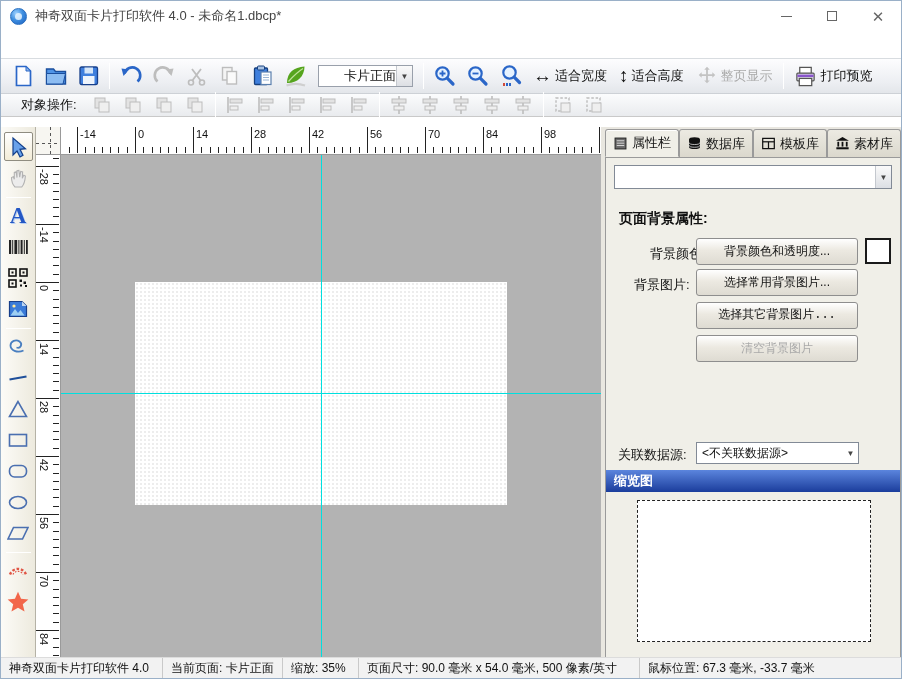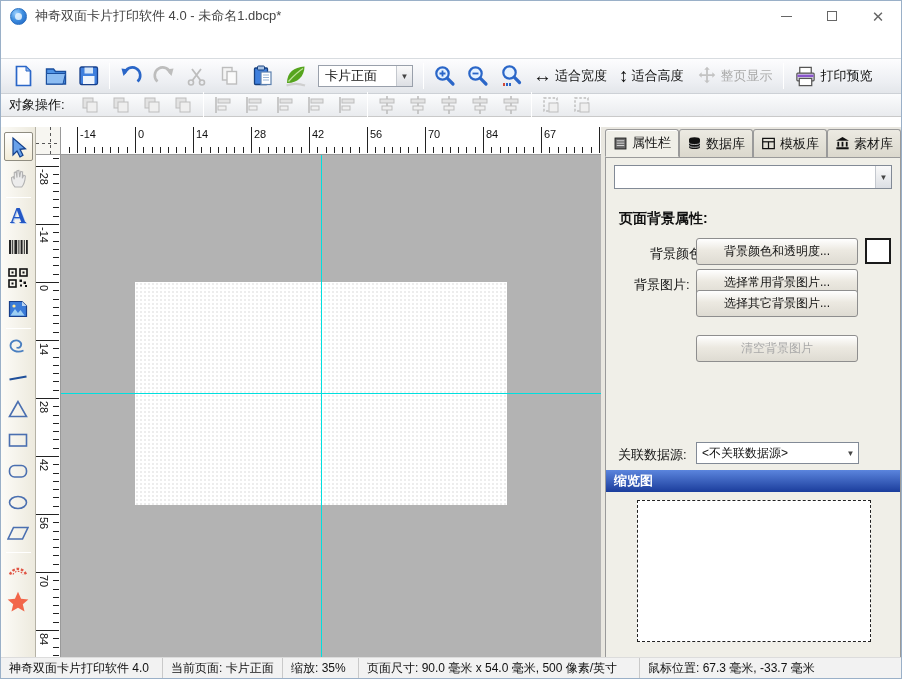--- a/index.html
+++ b/index.html
@@ -33,29 +33,29 @@
              background:linear-gradient(#fdfdfe,#eceef2 70%,#e3e6ea);
              border-top:1px solid #d8dce0; border-bottom:1px solid #cdd1d6;
              display:flex; align-items:center; padding-left:5px; }
   .tbtn { width:33px; height:30px; display:flex; align-items:center; justify-content:center; }
   .tbtn-text { display:flex; align-items:center; height:30px; padding:0 6px; font-size:13px; color:#111; }
   .tbtn-text.disabled { color:#aaa; }
   .tbtn-text .glyph { font-size:19px; font-weight:bold; margin-right:3px; color:#111; }
   .tsep { width:1px; height:26px; background:#c2c6cc; border-right:1px solid #fff; margin:0 4px; }
   .page-combo { width:95px; height:22px; background:#fff; border:1px solid #99a0ab;
                 display:flex; align-items:center; font-size:13px; color:#111; margin:0 6px; }
-  .page-combo .val { flex:1; padding-left:6px; }
+  .page-combo .val { flex:1; padding-left:6px;text-align:right; }
   .combo-arrow { width:16px; height:100%; display:flex; align-items:center; justify-content:center;
                  font-size:8px; color:#444; border-left:1px solid #c4c8ce;
                  background:linear-gradient(#fafafa,#dcdfe4); }
 
   
   .objbar { position:absolute; top:93px; left:0; right:0; height:23px;
             background:linear-gradient(#fbfcfd,#e9ebee); border-bottom:1px solid #c9c9c9;
-            display:flex; align-items:center; padding-left:8px; }
+            display:flex; align-items:center; padding-left:20px; }
   .objbar-label { font-size:13px; color:#111; margin-right:10px; }
   .obtn { width:31px; height:28px; display:flex; align-items:center; justify-content:center; }
 
   
   .main { position:absolute; top:126px; left:0; right:0; height:532px; background:#e9e7e0; }
 
   
   .palette { position:absolute; left:0; top:0; width:35px; height:532px;
              background:linear-gradient(to right,#fcfbf7,#edeade);
              border-right:1px solid #b5b2a6; display:flex; flex-direction:column;
@@ -551,21 +551,21 @@
         <div class="htick" style="left: 413.7px;"></div>
         <div class="htick major" style="left: 422px;"></div>
         <span class="hlabel" style="left: 425px;">84</span>
         <div class="htick" style="left: 430.3px;"></div>
         <div class="htick" style="left: 438.6px;"></div>
         <div class="htick" style="left: 446.9px;"></div>
         <div class="htick" style="left: 455.1px;"></div>
         <div class="htick" style="left: 463.4px;"></div>
         <div class="htick" style="left: 471.7px;"></div>
         <div class="htick major" style="left: 480px;"></div>
-        <span class="hlabel" style="left: 483px;">67</span>
+        <span class="hlabel" style="left: 483px;">98</span>
         <div class="htick" style="left: 488.3px;"></div>
         <div class="htick" style="left: 496.6px;"></div>
         <div class="htick" style="left: 504.9px;"></div>
         <div class="htick" style="left: 513.1px;"></div>
         <div class="htick" style="left: 521.4px;"></div>
         <div class="htick" style="left: 529.7px;"></div>
         <div class="htick major" style="left: 538px;"></div>
       </div>
     <div class="vruler">
         <div class="vtick" style="top: 2.7px;"></div>
@@ -689,21 +689,21 @@
           <span class="combo-arrow">▼</span>
         </div>
         <div class="section-title">页面背景属性:</div>
 
         <span class="plabel" style="left:16px; top:87px;margin-left:28px;">背景颜色:</span>
         <div class="pbtn" style="top:80px;">背景颜色和透明度...</div>
         <div class="color-swatch"></div>
 
         <span class="plabel" style="left:16px; top:118px;margin-left:12px;">背景图片:</span>
         <div class="pbtn" style="top:111px;">选择常用背景图片...</div>
-        <div class="pbtn" style="top:132px;">选择其它背景图片...</div>
+        <div class="pbtn" style="top:144px;font-family:Liberation Mono, monospace;">选择其它背景图片...</div>
         <div class="pbtn disabled" style="top:177px;">清空背景图片</div>
 
         <span class="plabel" style="left:12px; top:288px;">关联数据源:</span>
         <div class="ds-combo">
           <span class="val">&lt;不关联数据源&gt;</span>
           <span class="arr">▼</span>
         </div>
 
         <div class="thumb-header">缩览图</div>
         <div class="thumb-box"></div>

